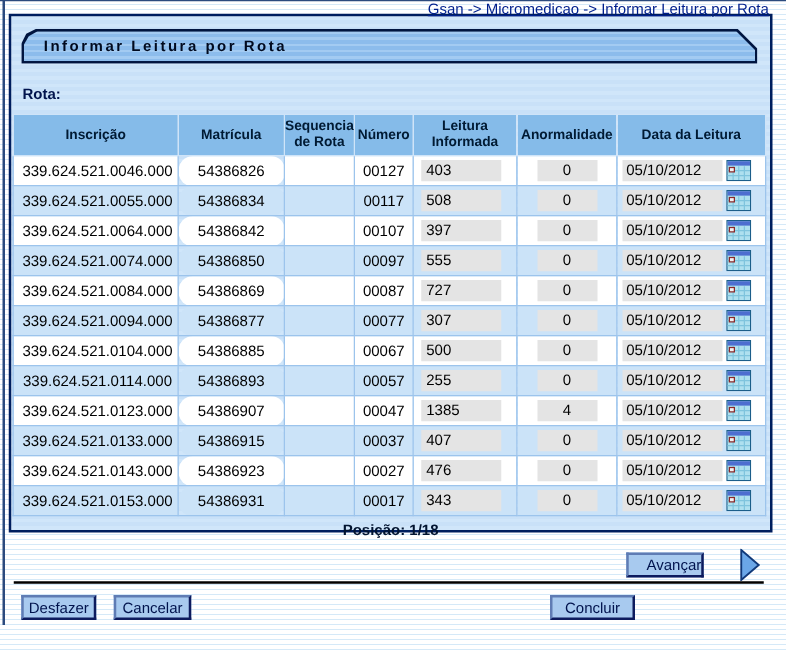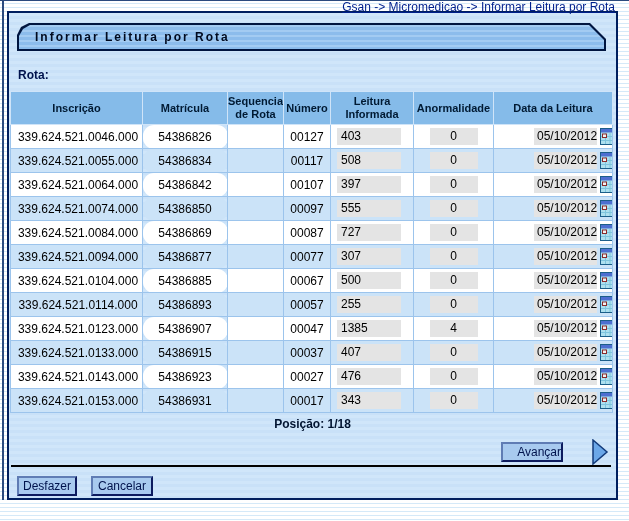--- a/index.html
+++ b/index.html
@@ -11,21 +11,21 @@
   }
   .top-line { position:absolute; left:0; top:0; width:629px; height:1px; background:#2b4a7e; }
   .left-line { position:absolute; left:2px; top:0; width:2px; height:500px; background:#2b4a7e; }
 
   .breadcrumb {
     position:absolute; top:0; right:14px; font-size:12px; color:#001f8c;
     text-decoration:underline; white-space:nowrap; z-index:5;
   }
 
   .panel {
-    position:absolute; left:7px; top:11px; width:611px; height:489px;
+    position:absolute; left:7px; top:11px; width:611px; height:415px;
     border:2px solid #001e5e;
     background:repeating-linear-gradient(to bottom,#d0e6fa 0 3px,#c9e1f8 3px 6px);
   }
 
   
   .tb-outer {
     position:absolute; left:8px; top:10px; width:589px; height:28px;
     background:#001540;
     clip-path:polygon(0 100%, 0 12px, 4px 4px, 12px 0, calc(100% - 16px) 0, 100% 16px, 100% 100%);
   }
@@ -60,21 +60,21 @@
   table.readings tr.even td { background:#cbe3f8; }
   td.c-insc { text-align:center; padding-left:3px; }
   td.c-mat  { text-align:center;border-radius:11px; }
   td.c-num  { text-align:center; }
   .field {
     background:#e4e4e4; height:17px; line-height:17px; font-size:12px; color:#000;
   }
   .field.leitura { width:64px; margin-left:6px; padding-left:4px; }
   .field.anorm   { width:48px; margin:0 auto; text-align:center; }
   .datewrap { display:flex; align-items:center; padding-left:4px; }
-  .field.date { width:80px; padding-left:3px;margin-left:36px; }
+  .field.date { width:80px; padding-left:3px; }
   .calbtn { margin-left:3px; width:20px; height:17px; display:inline-block; cursor:pointer; }
 
   .pagination {
     position:absolute; left:0; top:404px; width:100%; text-align:center;
     font-size:12px; font-weight:bold; color:#021430;
   }
 
   .btn {
     position:absolute; height:20px; font-size:12px; color:#00134d;
     background:#a8caef; text-align:center; line-height:16px;
@@ -439,13 +439,14 @@
   <span class="arrow-icon">
     <svg width="20" height="26" viewBox="0 0 20 26">
       <path d="M3 1 L17 13 L3 25 Z" fill="#6ba7e8" stroke="#123a7a" stroke-width="1.5"></path>
     </svg>
   </span>
 
   <div class="rule"></div>
 
   <button class="btn btn-desfazer">Desfazer</button>
   <button class="btn btn-cancelar">Cancelar</button>
+  <button class="btn btn-concluir">Concluir</button>
 </div>
 
 </body></html>

